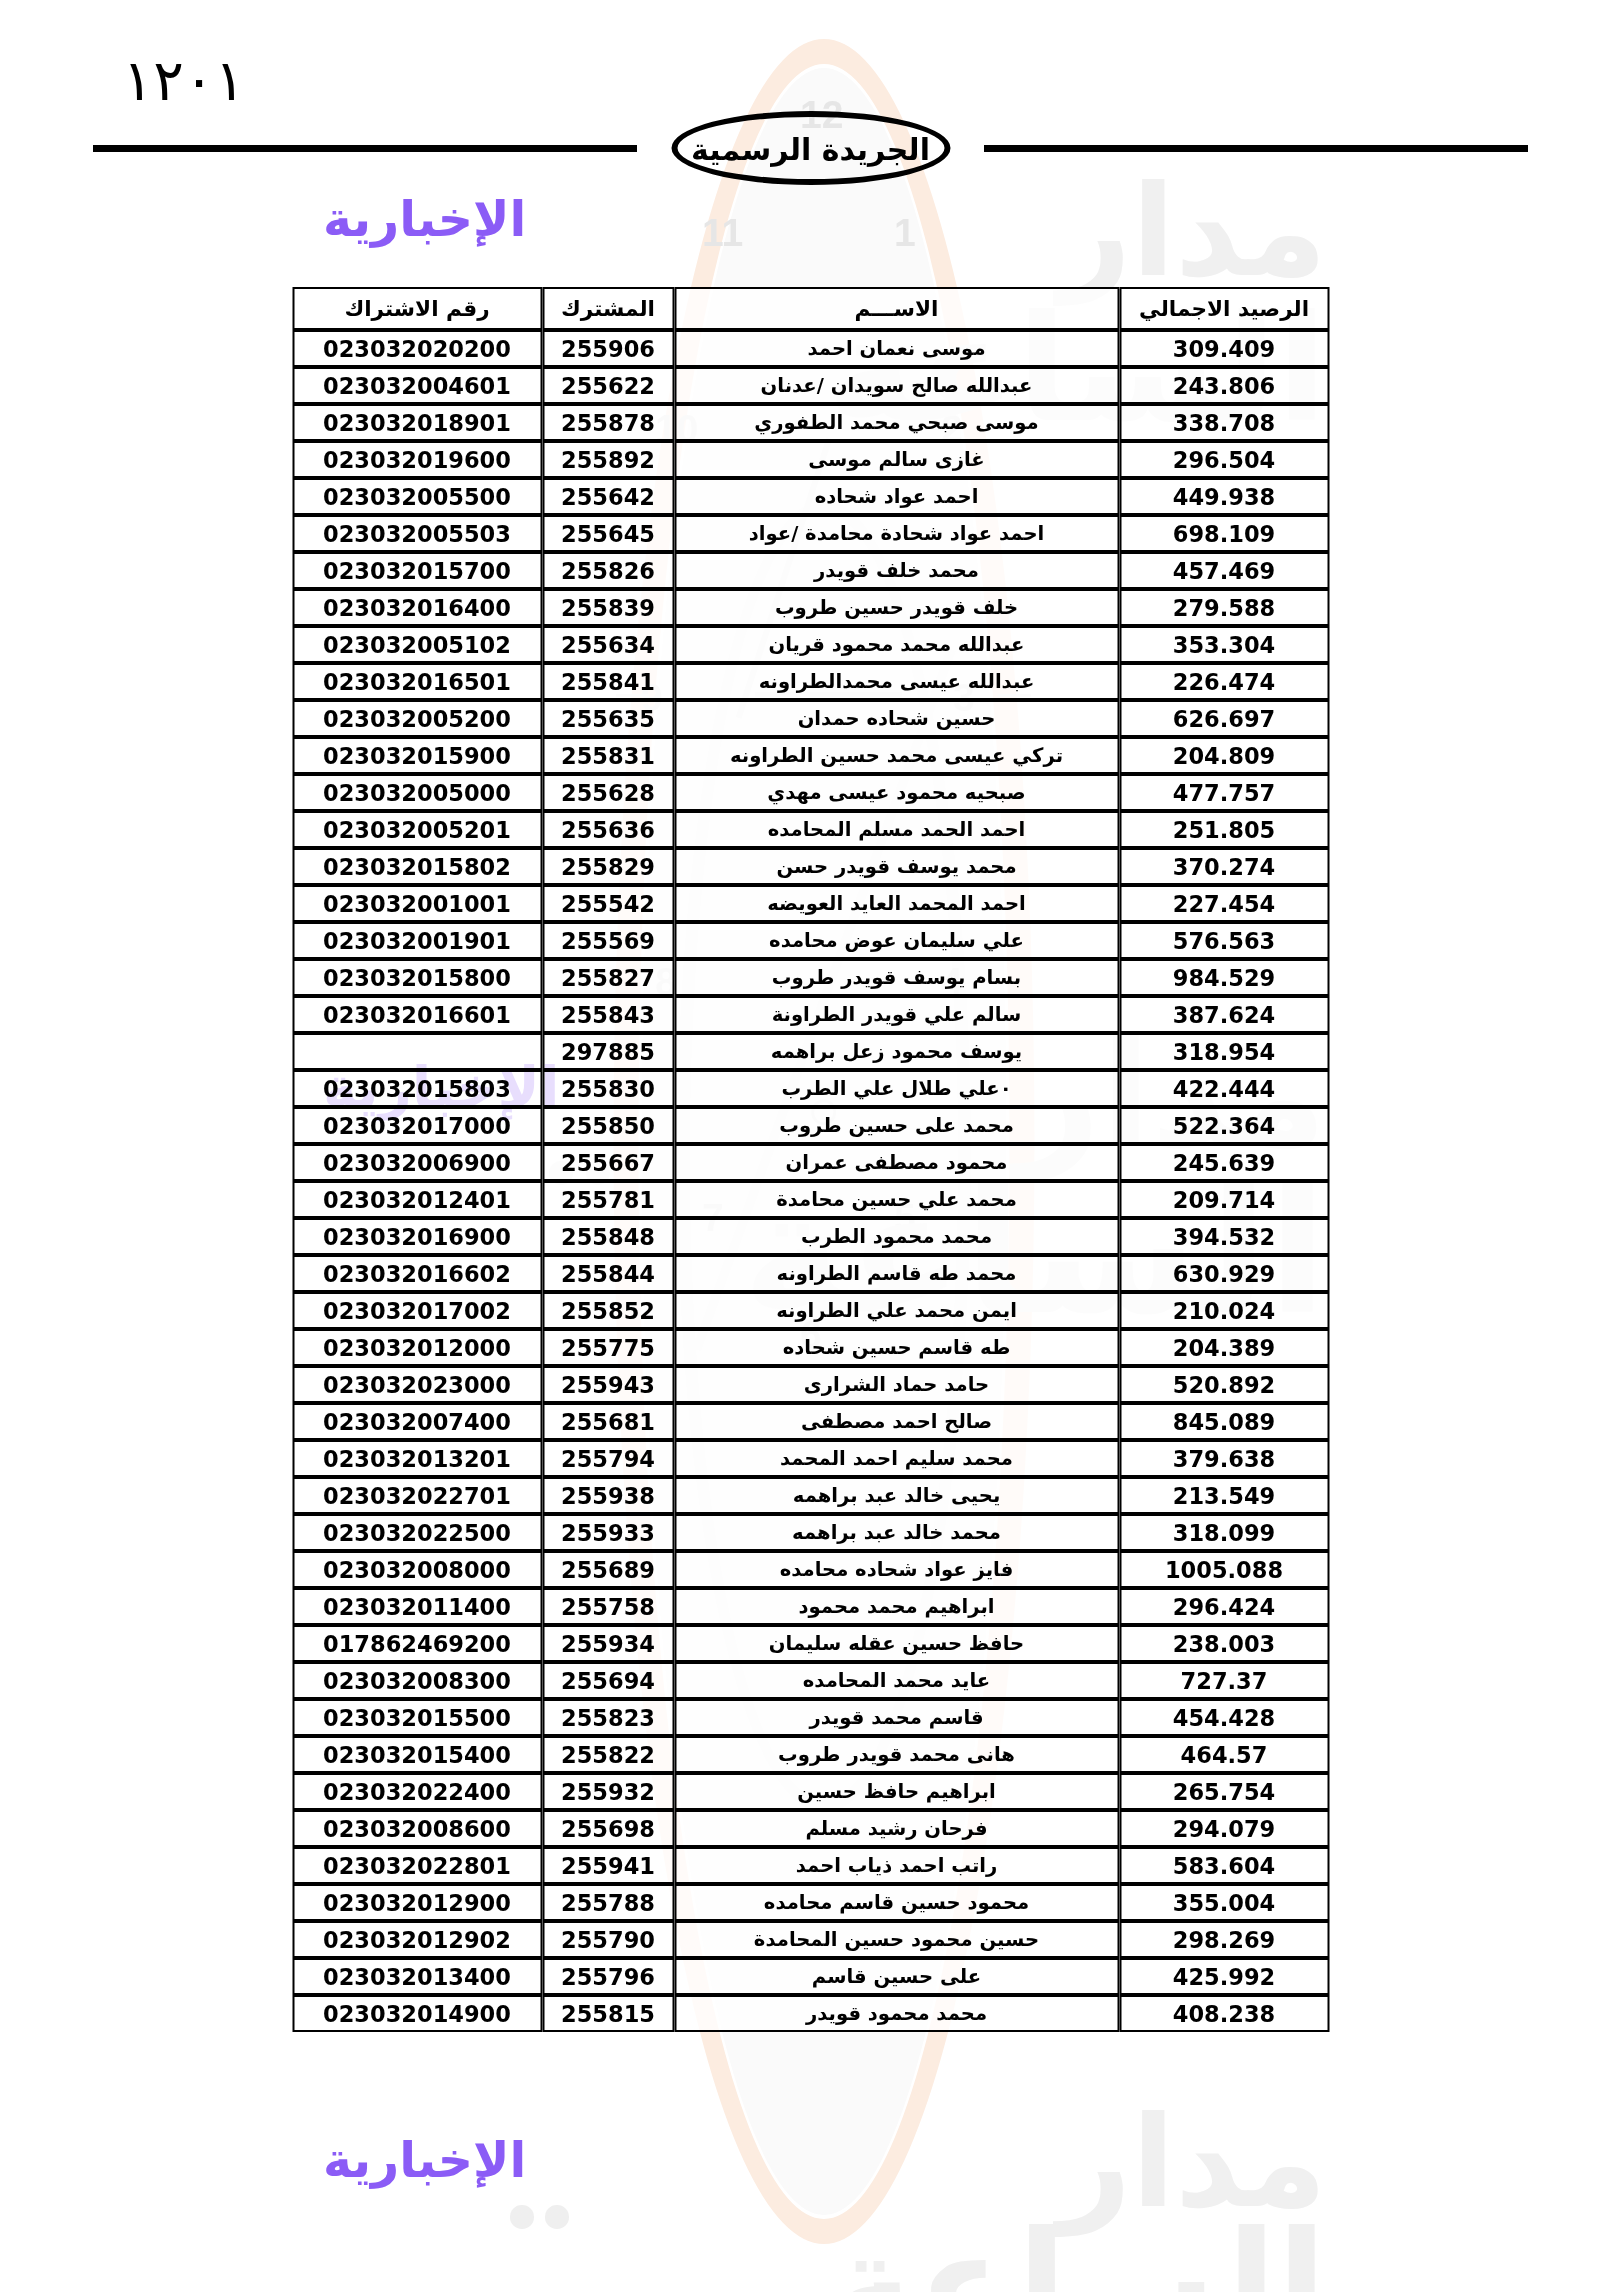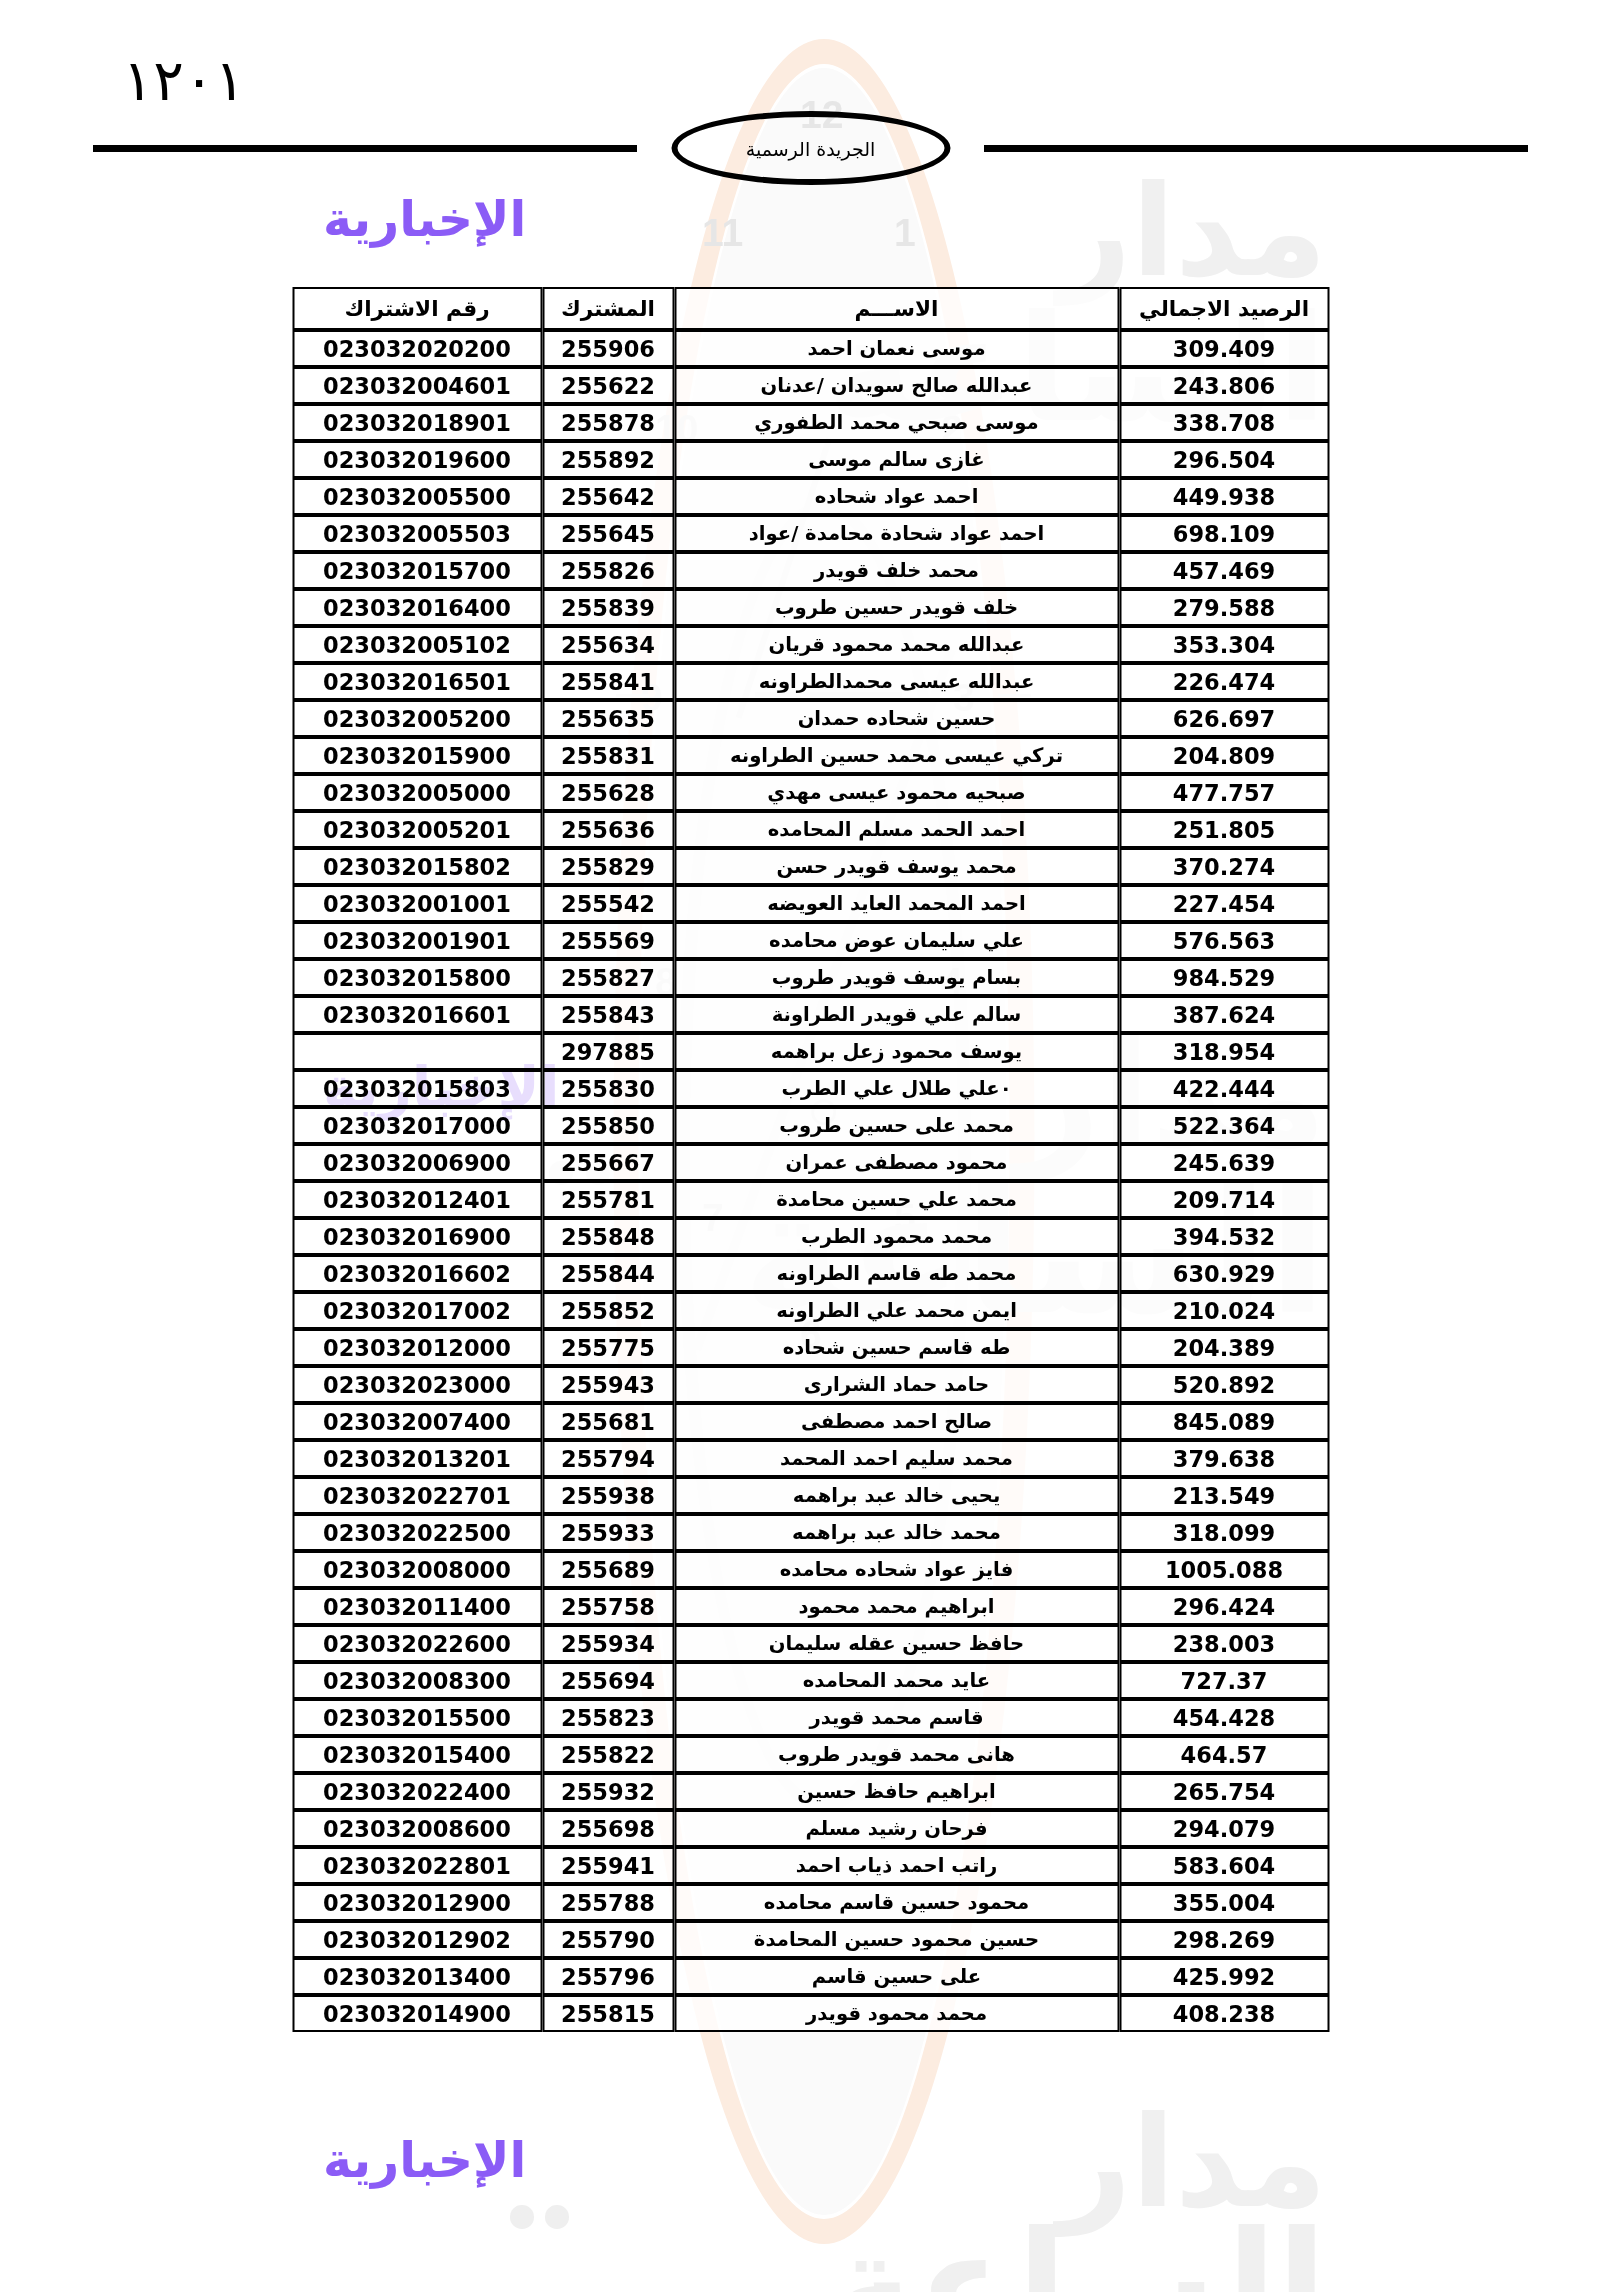--- a/index.html
+++ b/index.html
@@ -168,22 +168,22 @@
     height: 74px;
     border: 6.9px solid #000;
     border-radius: 50%;
     background: transparent;
     display: flex;
     align-items: center;
     justify-content: center;
     box-sizing: border-box;
   }
   #header-oval-title {
-    font-size: 19px;
-    font-weight: 400;
+    font-size: 30px;
+    font-weight: 700;
     color: #000;
     font-family: "DejaVu Sans", sans-serif;
     white-space: nowrap;
     margin-top: 2px;
   }
 
   
   #gazette-table-wrap {
     position: absolute;
     left: 50%;
@@ -524,21 +524,21 @@
         <tr>
           <td class="cell-balance">296.424</td>
           <td class="cell-name">ابراهيم محمد محمود</td>
           <td class="cell-sub">255758</td>
           <td class="cell-subno">023032011400</td>
         </tr>
         <tr>
           <td class="cell-balance">238.003</td>
           <td class="cell-name">حافظ حسين عقله سليمان</td>
           <td class="cell-sub">255934</td>
-          <td class="cell-subno">023032022600</td>
+          <td class="cell-subno">017862469200</td>
         </tr>
         <tr>
           <td class="cell-balance">727.37</td>
           <td class="cell-name">عايد محمد المحامده</td>
           <td class="cell-sub">255694</td>
           <td class="cell-subno">023032008300</td>
         </tr>
         <tr>
           <td class="cell-balance">454.428</td>
           <td class="cell-name">قاسم محمد قويدر</td>

